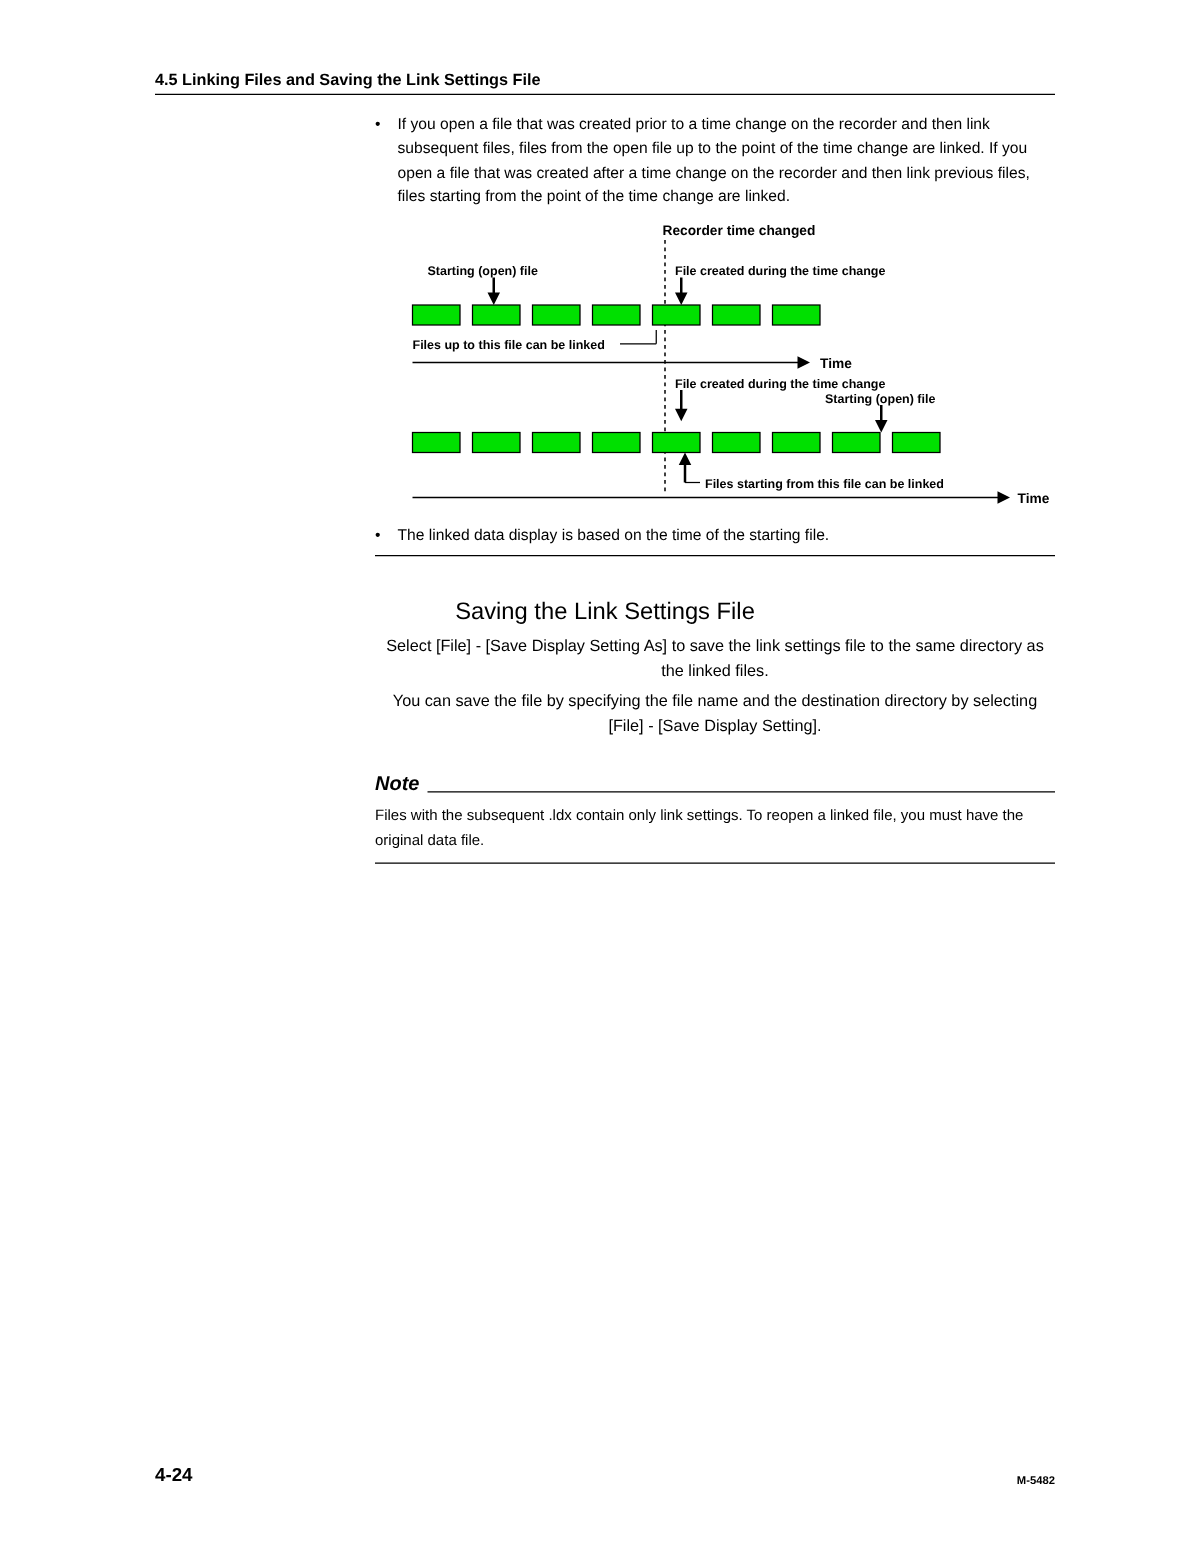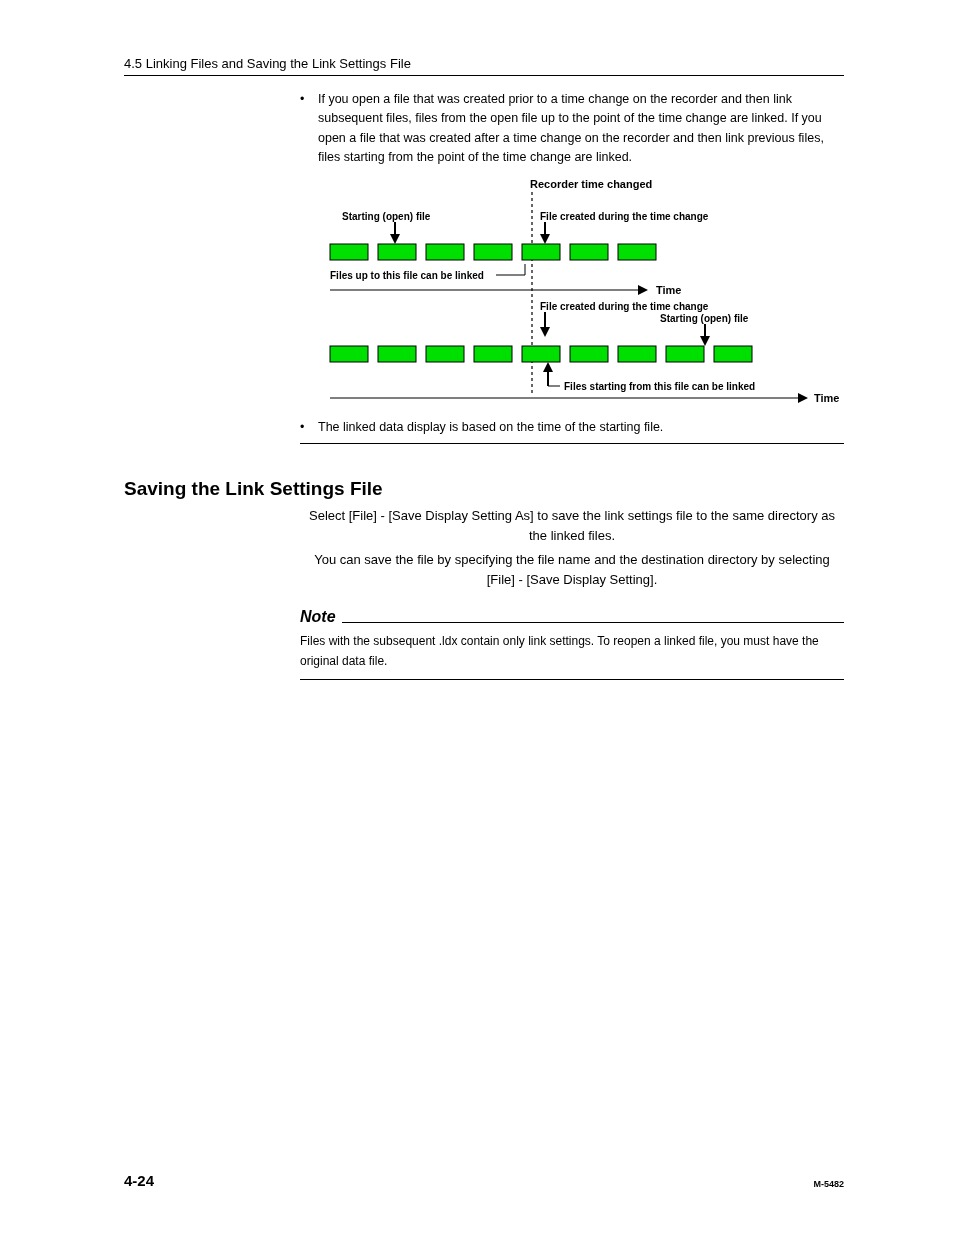--- a/index.html
+++ b/index.html
@@ -11,21 +11,21 @@
   }
   .page {
     width: 954px;
     height: 1235px;
     position: relative;
     box-sizing: border-box;
     padding: 56px 110px 40px 124px;
   }
   .section-header {
     font-size: 13px;
-    font-weight: normal;
+    font-weight: bold;
     border-bottom: 1.5px solid #000;
     padding-bottom: 4px;
     margin-bottom: 14px;
   }
   .body-indent {
     margin-left: 176px;
   }
   .bullet-row {
     display: flex;
     font-size: 12.5px;
@@ -43,36 +43,37 @@
     margin-left: 176px;
     margin-top: 0;
   }
   .bottom-rule {
     border-bottom: 1px solid #000;
     margin-left:176px;
     margin-top:4px;
   }
   .h2 {
     font-size: 19px;
-    font-weight: bold;
+    font-weight: normal;
     margin-top: 34px;
     margin-bottom: 6px;
+    text-align: center;
   }
   .para {
     margin-left: 176px;
     font-size: 13px;
     line-height: 1.55;
     margin-bottom: 4px;
     text-align: center;
   }
   .note-head {
     margin-left: 176px;
     display:flex;
     align-items:flex-end;
-    margin-top:18px;
+    margin-top:28px;
     text-align:center;
   }
   .note-word {
     font-style: italic;
     font-weight: bold;
     font-size: 16px;
     padding-right:6px;
   }
   .note-line {
     flex:1;

